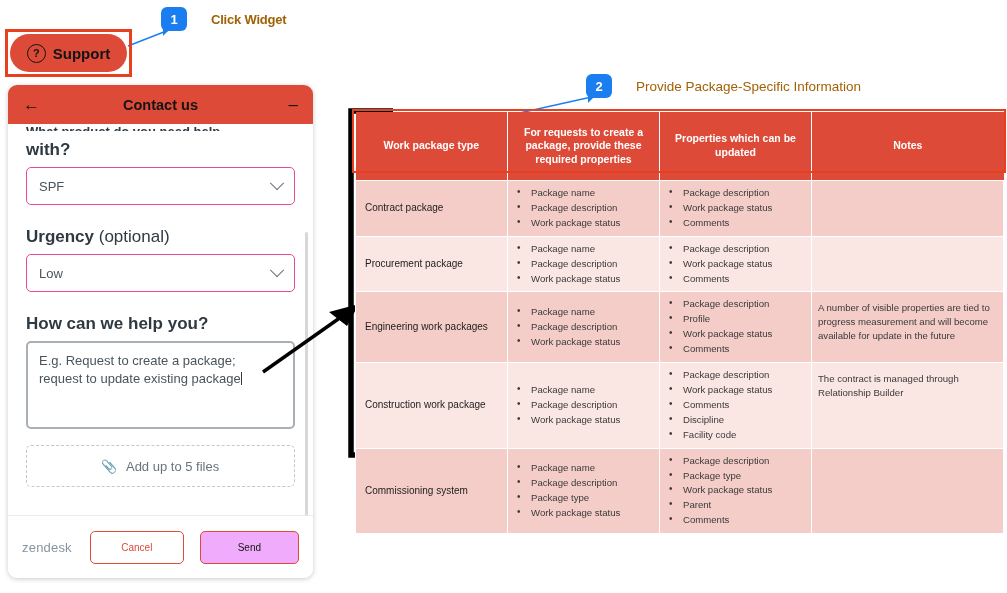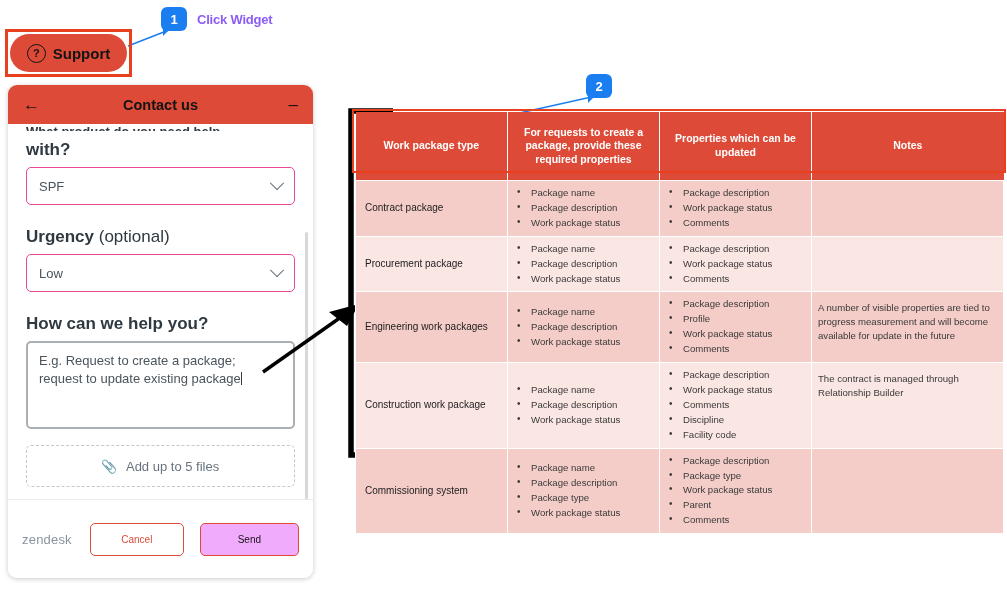--- a/index.html
+++ b/index.html
@@ -29,21 +29,21 @@
     font-family: "Liberation Sans", sans-serif;
   }
   .badge::after {
     content: "";
     position: absolute;
     left: 2px; bottom: -5px;
     width: 0; height: 0;
     border-left: 7px solid #1a7ef0;
     border-bottom: 7px solid transparent;
   }
-  .callout-text { margin-left: 10px; color: #8b5cf6; white-space: nowrap; }
+  .callout-text { margin-left: 24px; color: #a16207; white-space: nowrap; }
 
   #callout-1 { left: 161px; top: 7px; }
   #callout-1 .callout-text { font-size: 13px; font-weight: 900; letter-spacing: -0.2px; }
   #callout-2 { left: 586px; top: 74px; }
   #callout-2 .callout-text { font-size: 13.5px; font-weight: 400; }
 
   
   #support-outline {
     position: absolute;
     left: 5px; top: 29px;
@@ -179,21 +179,21 @@
     display: flex; align-items: center; justify-content: center;
     gap: 8px;
     font-size: 13px; color: #68737d;
     cursor: pointer;
   }
   #widget-footer {
     flex: 0 0 auto;
     height: 62px;
     border-top: 1px solid #e9ebed;
     display: flex; align-items: center;
-    padding: 8px 14px;
+    padding: 0 14px;
     gap: 16px;
     background: #fff;
   }
   #zendesk-mark {
     font-size: 13px; color: #8794a0; letter-spacing: 0.2px;
     margin-right: 2px;
   }
   .btn {
     height: 33px;
     border-radius: 5px;
@@ -308,20 +308,21 @@
   <line x1="83" y1="2" x2="2" y2="20" stroke="#1a7ef0" stroke-width="1.4"></line>
 </svg>
 
 <div class="callout" id="callout-1">
   <div class="badge">1</div>
   <div class="callout-text">Click Widget</div>
 </div>
 
 <div class="callout" id="callout-2">
   <div class="badge">2</div>
+  <div class="callout-text">Provide Package-Specific Information</div>
 </div>
 
 <div id="support-outline"></div>
 <div id="support-button">
   <span class="q-icon">?</span>
   <span class="lbl">Support</span>
 </div>
 
 <div id="contact-widget">
 

